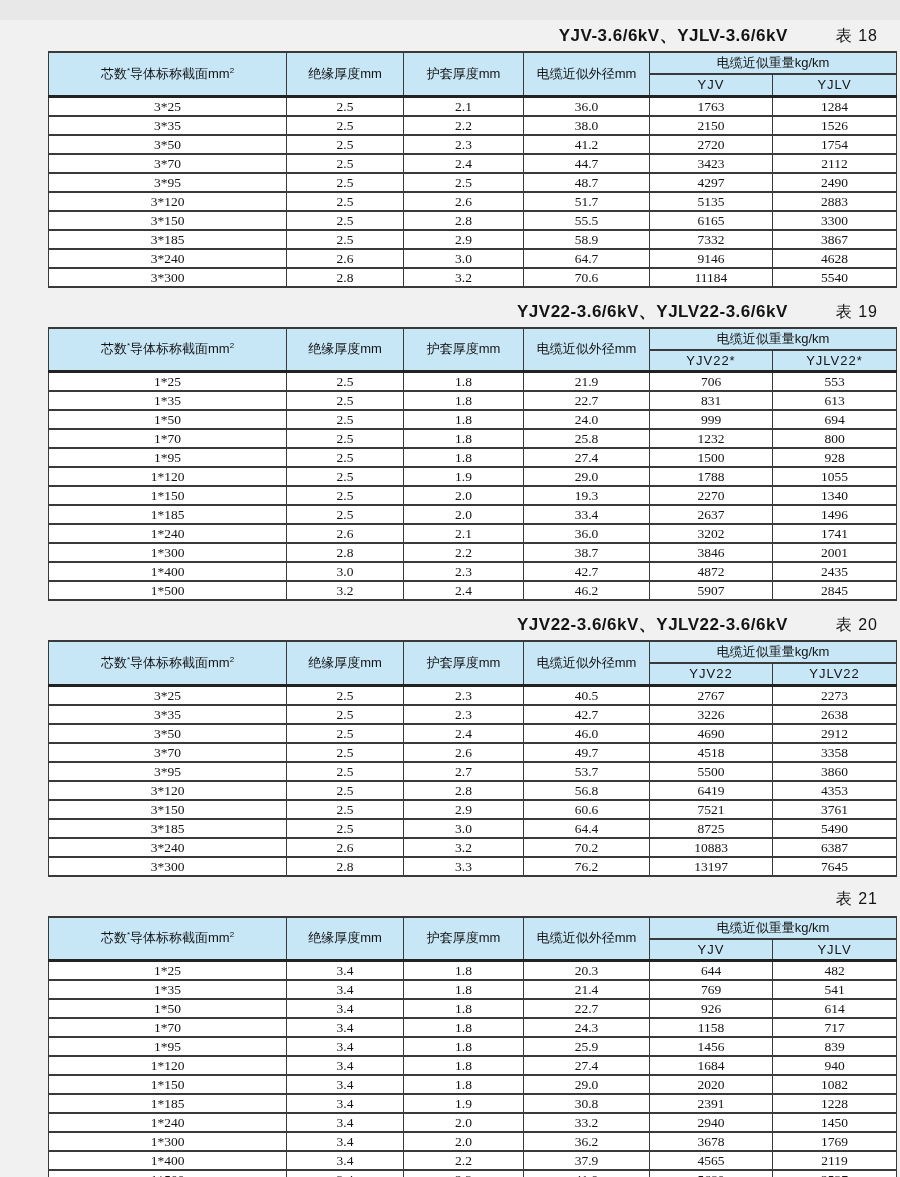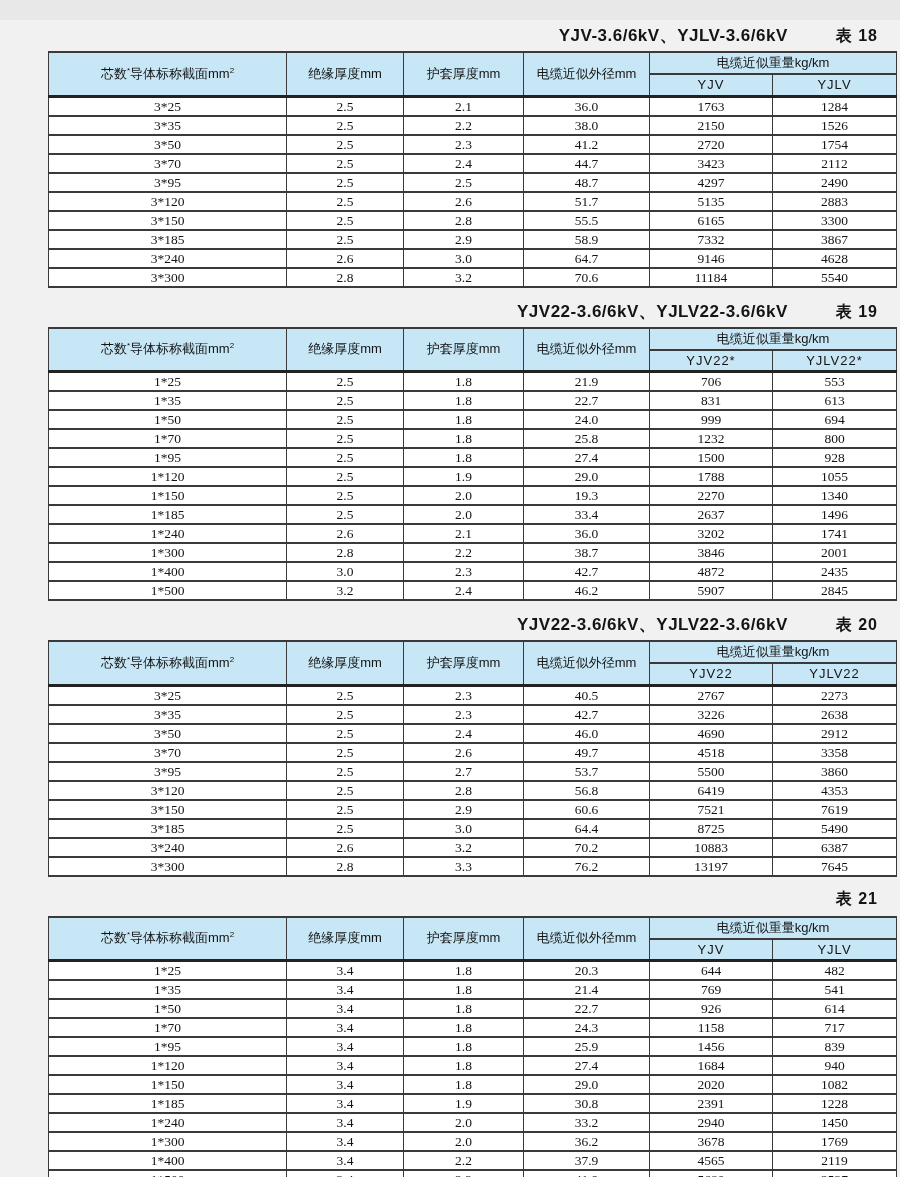--- a/index.html
+++ b/index.html
@@ -23,21 +23,21 @@
   .title-bar{
     display:flex;justify-content:flex-end;align-items:baseline;
     gap:48px;height:24px;margin:0 0 3px 0;
   }
   .tbl-title{
     font-family:"Liberation Sans",sans-serif;
     font-size:17px;font-weight:600;letter-spacing:.5px;
   }
   .tbl-no{
     font-family:"Liberation Sans",sans-serif;
-    font-size:16px;font-weight:700;letter-spacing:1px;
+    font-size:16px;font-weight:400;letter-spacing:1px;
   }
   table.spec{
     width:848px;table-layout:fixed;border-collapse:collapse;
     background:#fff;
     border-radius:17px;
   }
   table.spec th,table.spec td{
     border:1.5px solid var(--line);
     border-top-width:2px;border-bottom-width:2px;
     text-align:center;vertical-align:middle;
@@ -379,21 +379,21 @@
               <td>56.8</td>
               <td>6419</td>
               <td>4353</td>
             </tr>
             <tr>
               <td>3*150</td>
               <td>2.5</td>
               <td>2.9</td>
               <td>60.6</td>
               <td>7521</td>
-              <td>7619</td>
+              <td>3761</td>
             </tr>
             <tr>
               <td>3*185</td>
               <td>2.5</td>
               <td>3.0</td>
               <td>64.4</td>
               <td>8725</td>
               <td>5490</td>
             </tr>
             <tr>

